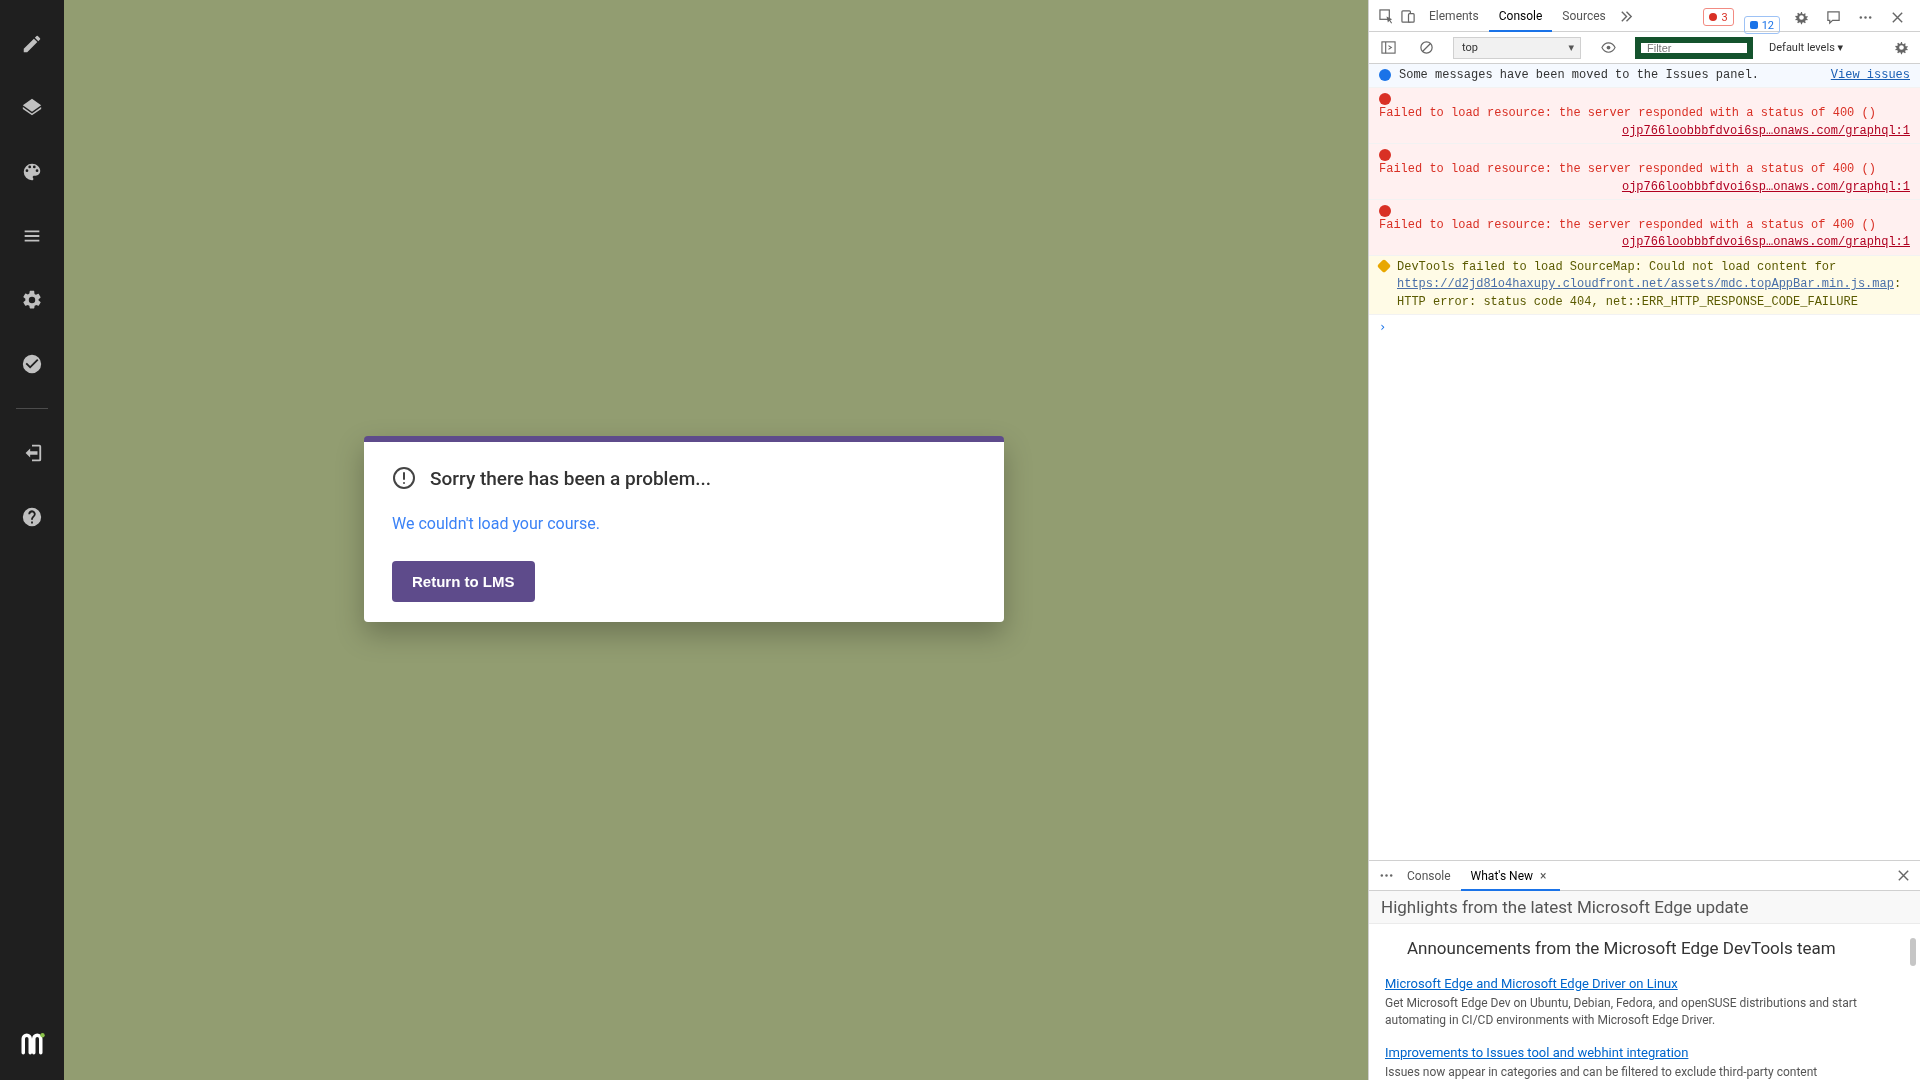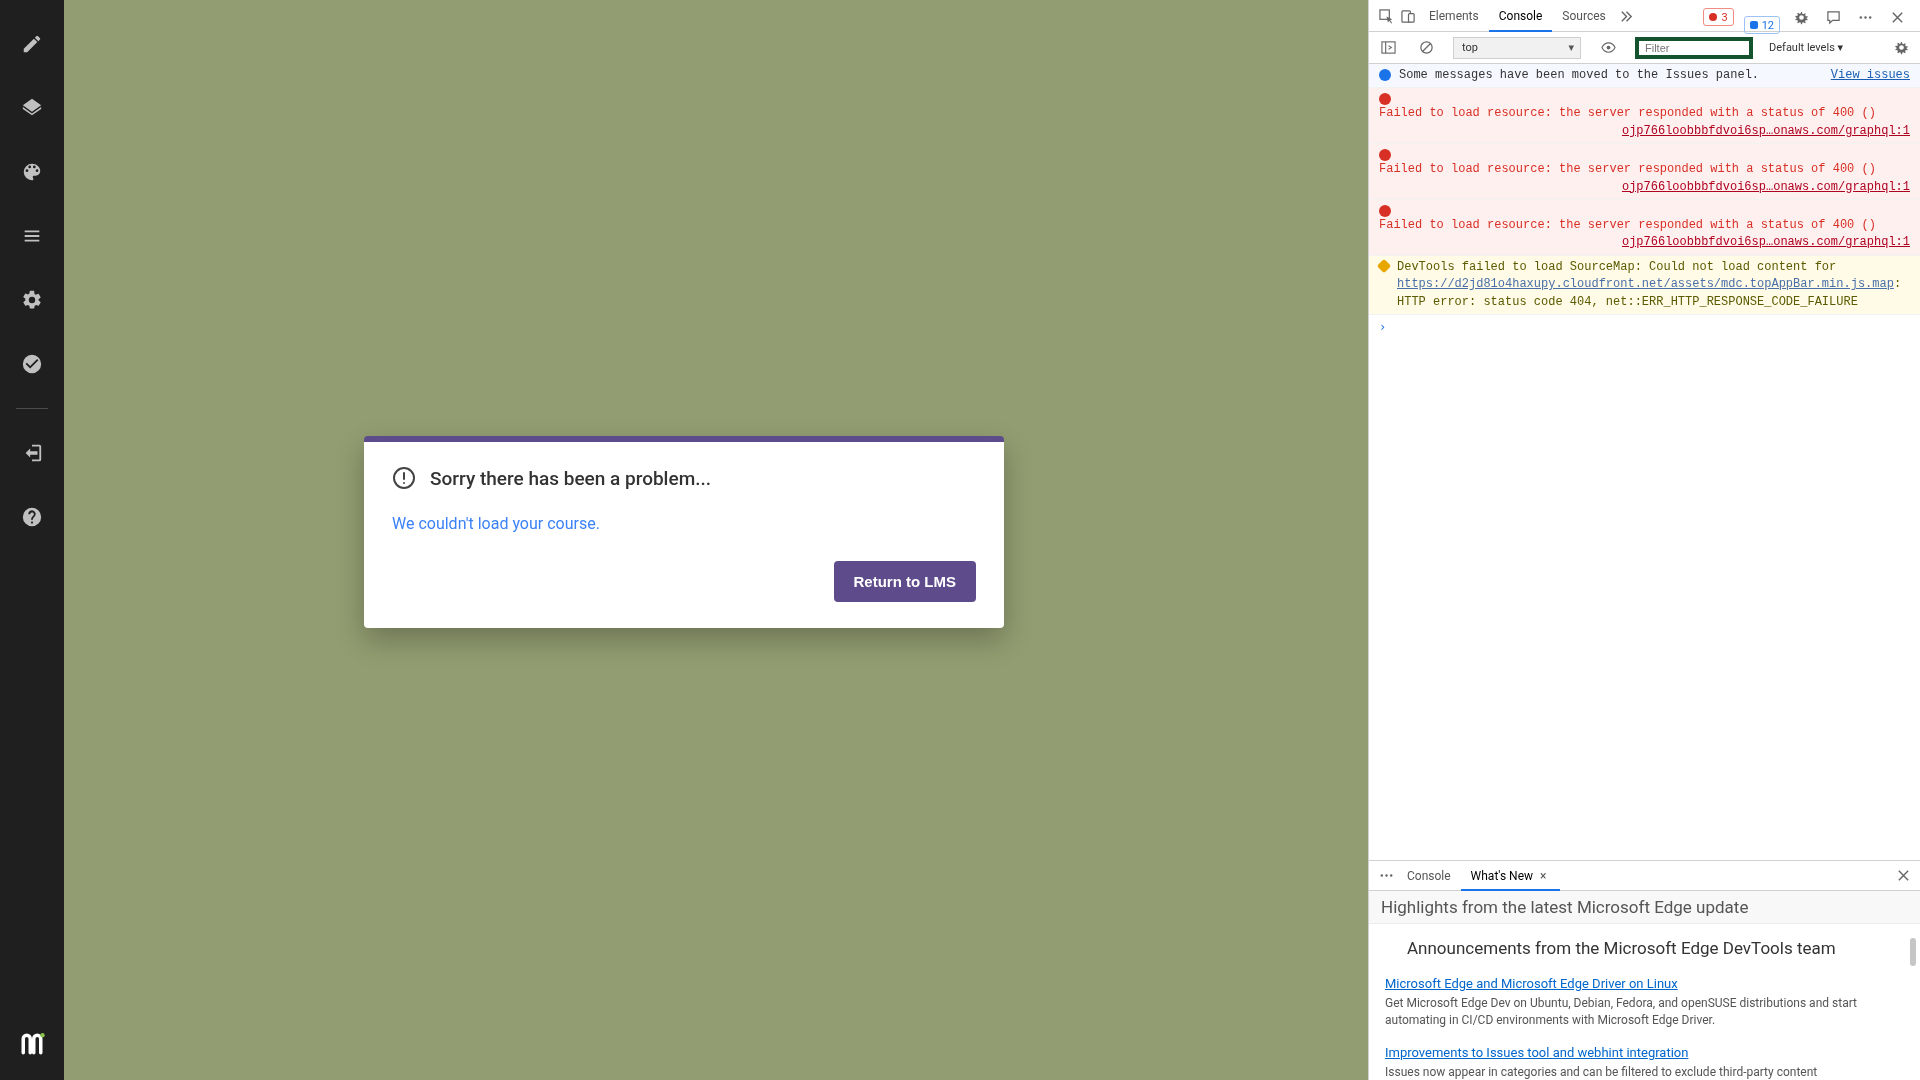--- a/index.html
+++ b/index.html
@@ -13,21 +13,21 @@
 .sidebar-logo { position: absolute; bottom: 20px; width: 32px; height: 32px; display:flex; align-items:center; justify-content:center; }
 .sidebar-logo svg { width: 28px; height: 28px; }
 
 
 .main { flex: 1; background: #929d71; position: relative; }
 .modal { position: absolute; left: 300px; top: 436px; width: 640px; background: #fff; border-top: 6px solid #5e4b8b; box-shadow: 0 12px 28px rgba(0,0,0,0.25); border-radius: 4px; }
 .modal-header { display: flex; align-items: center; padding: 24px 28px 10px 28px; }
 .modal-header svg { width: 24px; height: 24px; stroke: #444; fill: none; stroke-width: 2; margin-right: 14px; flex-shrink:0; }
 .modal-title { font-size: 19px; font-weight: 500; color: #333; }
 .modal-body { padding: 14px 28px 28px 28px; color: #3b82f6; font-size: 16px; }
-.modal-footer { display: flex; justify-content: flex-end; padding: 0 28px 26px 28px; }
+.modal-footer { display: flex; padding: 0 28px 20px 28px; }
 .modal-button { background: #5e4b8b; color: #fff; border: none; border-radius: 4px; padding: 12px 20px; font-size: 15px; font-weight: 600; cursor: pointer; }
 
 
 .devtools { width: 552px; background: #fff; display: flex; flex-direction: column; border-left: 1px solid #d0d0d0; font-size: 12px; color: #333; }
 
 .dt-tabs { height: 32px; border-bottom: 1px solid #d0d0d0; display: flex; align-items: flex-start; padding: 0 6px; }
 .dt-tabs-left { display: flex; align-items: center; }
 .dt-tabs-right { margin-left: auto; display: flex; align-items: center; gap: 10px; padding-right: 6px; }
 .dt-icon-btn { width: 22px; height: 22px; display: flex; align-items: center; justify-content: center; cursor: pointer; }
 .dt-icon-btn svg { width: 15px; height: 15px; fill: #666; }
@@ -36,21 +36,21 @@
 .dt-badge { border: 1px solid; border-radius: 3px; padding: 0 5px; font-size: 11px; display:flex; align-items:center; gap:4px; height:18px; }
 .dt-badge.error { border-color: #f28b82; color: #d93025; }
 .dt-badge.info { border-color: #9dc2f5; color: #1a73e8; margin-top: 16px; }
 .dt-badge-dot { width:8px; height:8px; border-radius:50%; }
 .dt-badge.error .dt-badge-dot { background:#d93025; }
 .dt-badge.info .dt-badge-dot { background:#1a73e8; border-radius:2px; }
 
 .dt-toolbar { height: 32px; border-bottom: 1px solid #d0d0d0; display: flex; align-items: center; padding: 0 8px; gap: 16px; }
 .dt-select { background: #f1f1f1; border: 1px solid #d0d0d0; height: 22px; line-height:20px; padding: 0 20px 0 8px; font-size: 11px; width: 128px; position: relative; cursor:pointer; }
 .dt-select::after { content:"▾"; position:absolute; right:6px; top:0; font-size:11px; color:#555; }
-.dt-filter { height:22px; border:4px solid #14532d; padding:0 6px; font-size:11px; width:118px; outline:none; }
+.dt-filter { height:22px; border:6px solid #14532d; padding:0 6px; font-size:11px; width:118px; outline:none; }
 .dt-levels { font-size:11px; cursor:pointer; color:#333; }
 .dt-gear-right { margin-left:auto; }
 
 .dt-console { flex: 1; overflow: auto; font-family: Consolas, "Courier New", monospace; font-size: 12px; line-height: 1.45; }
 .dt-msg { display:flex; padding: 3px 10px; border-bottom: 1px solid #f2f2f2; }
 .dt-msg.info { background: #f5f9ff; }
 .dt-msg.error { background: #fff0f0; color: #d93025; flex-direction: column; }
 .dt-msg.warning { background: #fffbe6; color: #5a5a00; }
 .dt-msg-icon { width: 12px; height: 12px; border-radius: 50%; flex-shrink:0; margin-top:2px; margin-right:8px; position:relative; }
 .dt-msg.info .dt-msg-icon { background:#1a73e8; }

